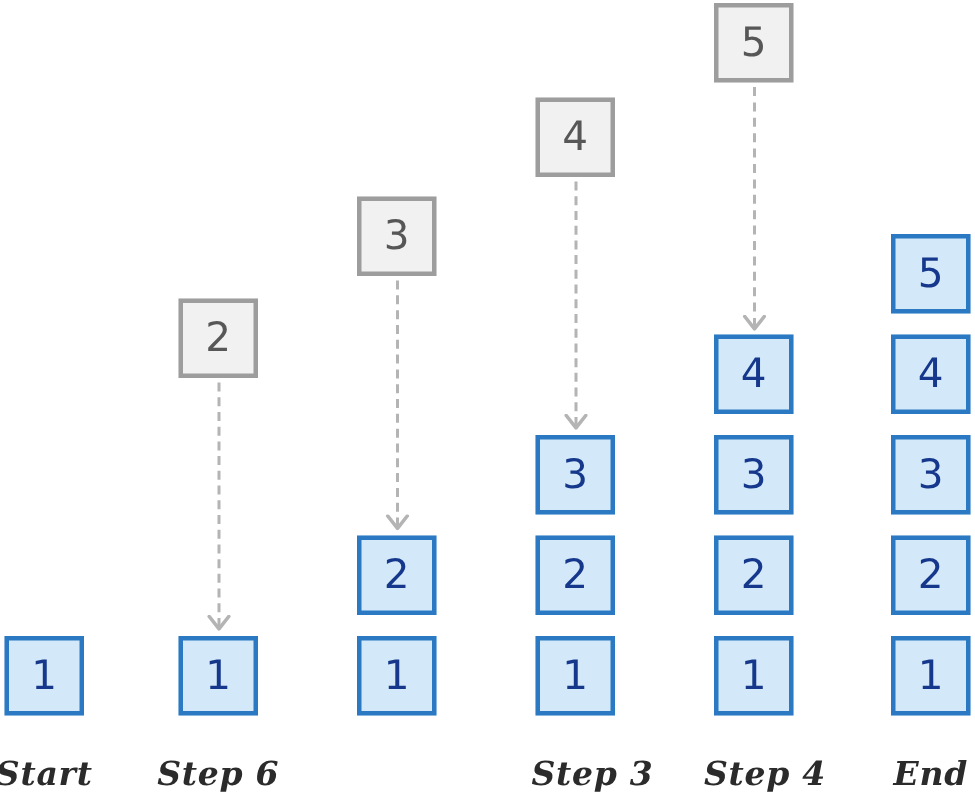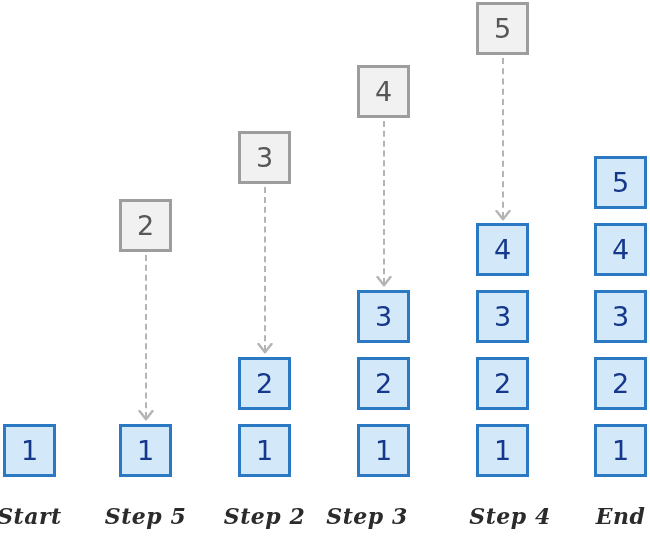--- a/index.html
+++ b/index.html
@@ -79,42 +79,41 @@
     <div class="box blue" style="left: 3px; top: 424px;">1</div>
     <div class="col-label" style="left: -30.5px;">Start</div>
     <div class="box blue" style="left: 119px; top: 424px;">1</div>
     <div class="arrow" style="left: 145px; top: 255px; height: 163px;">
       <div class="shaft"></div>
       <div class="head"><svg width="16" height="12" viewBox="0 0 16 12">
           <path d="M1.5 1 L8 9.2 L14.5 1" fill="none" stroke="#b4b4b4" stroke-width="2.4" stroke-linecap="round" stroke-linejoin="round"></path>
         </svg></div>
     </div>
     <div class="box gray" style="left: 119px; top: 199px;">2</div>
-    <div class="col-label" style="left: 85.5px;">Step 5</div>
+    <div class="col-label" style="left: 85.5px;">Step 6</div>
     <div class="box blue" style="left: 238px; top: 424px;">1</div>
     <div class="box blue" style="left: 238px; top: 357px;">2</div>
     <div class="arrow" style="left: 264px; top: 187px; height: 164px;">
       <div class="shaft"></div>
       <div class="head"><svg width="16" height="12" viewBox="0 0 16 12">
           <path d="M1.5 1 L8 9.2 L14.5 1" fill="none" stroke="#b4b4b4" stroke-width="2.4" stroke-linecap="round" stroke-linejoin="round"></path>
         </svg></div>
     </div>
     <div class="box gray" style="left: 238px; top: 131px;">3</div>
-    <div class="col-label" style="left: 204.5px;">Step 2</div>
     <div class="box blue" style="left: 357px; top: 424px;">1</div>
     <div class="box blue" style="left: 357px; top: 357px;">2</div>
     <div class="box blue" style="left: 357px; top: 290px;">3</div>
     <div class="arrow" style="left: 383px; top: 121px; height: 163px;">
       <div class="shaft"></div>
       <div class="head"><svg width="16" height="12" viewBox="0 0 16 12">
           <path d="M1.5 1 L8 9.2 L14.5 1" fill="none" stroke="#b4b4b4" stroke-width="2.4" stroke-linecap="round" stroke-linejoin="round"></path>
         </svg></div>
     </div>
     <div class="box gray" style="left: 357px; top: 65px;">4</div>
-    <div class="col-label" style="left: 307px;">Step 3</div>
+    <div class="col-label" style="left: 335px;">Step 3</div>
     <div class="box blue" style="left: 476px; top: 424px;">1</div>
     <div class="box blue" style="left: 476px; top: 357px;">2</div>
     <div class="box blue" style="left: 476px; top: 290px;">3</div>
     <div class="box blue" style="left: 476px; top: 223px;">4</div>
     <div class="arrow" style="left: 502px; top: 58px; height: 160px;">
       <div class="shaft"></div>
       <div class="head"><svg width="16" height="12" viewBox="0 0 16 12">
           <path d="M1.5 1 L8 9.2 L14.5 1" fill="none" stroke="#b4b4b4" stroke-width="2.4" stroke-linecap="round" stroke-linejoin="round"></path>
         </svg></div>
     </div>

